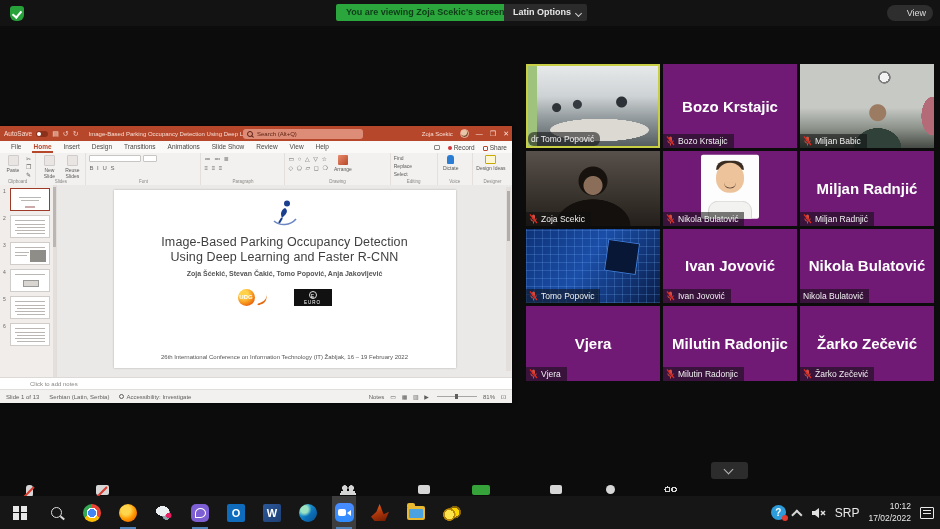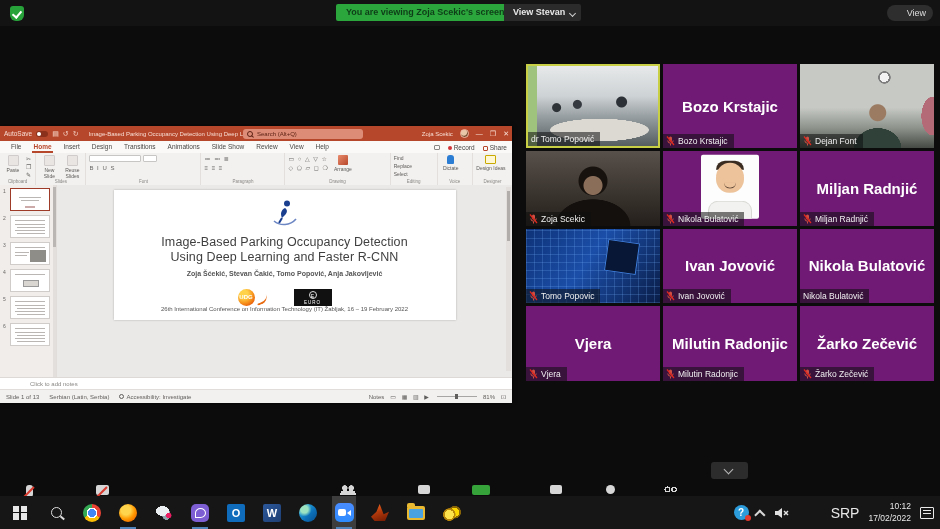--- a/index.html
+++ b/index.html
@@ -76,21 +76,21 @@
   .thumb-row { display:flex; gap:2px; margin-bottom:4px; align-items:flex-start; }
   .thumb-num { font-size:5px; color:#6a6866; width:5px; }
   .thumb-box { width:40px; height:23px; background:#fff; border:1px solid #cfccc9; position:relative; overflow:hidden; }
   .thumb-box.sel { border:1.5px solid #9e3a28; }
   .tline { position:absolute; left:4px; right:4px; height:1px; background:#b9b6b3; }
   .timg { position:absolute; background:#8f8d88; }
   #thumb-scroll { position:absolute; right:0; top:0; width:3px; height:100%; background:#e2dfdc; }
   #thumb-scroll::after { content:""; position:absolute; top:2px; left:0; width:3px; height:60px; background:#b9b6b3; }
 
   #canvas { flex:1; background:#ebe9e7; position:relative; }
-  #slide { position:absolute; left:50%; top:5px; transform:translateX(-50%); width:342px; height:130px;
+  #slide { position:absolute; left:50%; top:5px; transform:translateX(-50%); width:342px; height:178px;
            background:#fff; box-shadow:0 0 2px rgba(0,0,0,.25); text-align:center; }
   #it-logo { margin:9px auto 2px; width:30px; height:30px; }
   #slide-title { font-size:12.5px; color:#3f3f3f; line-height:1.2; letter-spacing:.1px; }
   #slide-authors { font-size:7px; font-weight:bold; color:#555; margin-top:5px; }
   #slide-logos { display:flex; justify-content:center; gap:26px; margin-top:12px; align-items:center; }
   #udg-logo { width:30px; height:17px; position:relative; }
   #udg-ball { position:absolute; left:0; top:0; width:17px; height:17px; border-radius:50%;
           background:radial-gradient(circle at 35% 30%, #ffd24a 0 25%, #f7941d 55%, #e04403 90%); }
   #udg-ball span { position:absolute; left:0; right:0; top:5px; color:#fff; font-size:6px; font-weight:bold; }
   #udg-arrow { position:absolute; right:0; bottom:2px; width:12px; height:8px; border-bottom:2px solid #e86a10;
@@ -115,21 +115,21 @@
 
   
   #gallery { position:absolute; left:526px; top:64px; width:408px; height:394px;
           display:grid; grid-template-columns:repeat(3,1fr); grid-template-rows:84px repeat(4,1fr); gap:3px; }
   .tile { position:relative; background:#701a75; overflow:hidden; }
   .tile.active { border:2px solid #c9cf45; }
   .bigname { position:absolute; inset:0; display:flex; align-items:center; justify-content:center;
           color:#fff; font-weight:bold; font-size:15px; white-space:nowrap; }
   .plabel { position:absolute; left:0; bottom:0; display:flex; align-items:center; gap:3px;
           background:rgba(15,15,15,.55); color:#f0f0f0; font-size:8.5px; padding:2px 6px 2px 3px; max-width:95%; white-space:nowrap; }
-  .tile.active .plabel { left:0; bottom:0; }
+  .tile.active .plabel { left:0; bottom:0;border-radius:6px; }
   .micsvg { flex:0 0 auto; }
 
   .video { position:absolute; inset:0; }
   .v-room { background:
       radial-gradient(circle 5px at 22% 52%, #2e3338 0 4px, transparent 5px),
       radial-gradient(circle 5px at 38% 48%, #343a40 0 4px, transparent 5px),
       radial-gradient(circle 6px at 72% 45%, #2b3136 0 5px, transparent 6px),
       radial-gradient(ellipse 70px 16px at 55% 80%, #dcd8d2 0 70%, transparent 71%),
       linear-gradient(90deg, #9fc27c 0 7%, transparent 7%),
       linear-gradient(180deg,#e7e9ea 0%,#cdd2d4 38%,#9aa1a4 62%,#565d60 100%); }
@@ -230,34 +230,34 @@
   .ic-explorer::after { content:""; position:absolute; left:2px; top:3px; right:2px; bottom:2px; background:#4aa3e0; border-radius:1px; }
   .ic-coins { width:18px; height:16px; background:
       radial-gradient(circle 6px at 35% 60%, #ffe34d 0 4.5px, #b8860b 4.5px 6px, transparent 6.5px),
       radial-gradient(circle 6px at 65% 45%, #ffd700 0 4.5px, #8a6508 4.5px 6px, transparent 6.5px); }
 
   #tray { position:absolute; right:6px; top:496px; height:33px; display:flex; align-items:center; gap:9px; color:#e8e8e8; }
   #tray-help { width:15px; height:15px; background:#2d9cdb; border-radius:50%; color:#fff; font-size:10px;
       font-weight:bold; text-align:center; line-height:15px; position:relative; }
   #tray-help::after { content:""; position:absolute; right:-2px; bottom:-1px; width:6px; height:6px; background:#e23a2e; border-radius:50%; }
   #tray-up { width:8px; height:8px; border:solid #d6d6d6; border-width:2px 0 0 2px; transform:rotate(45deg) translateY(3px); }
-  #tray-lang { font-size:14px;margin-left:33px; }
+  #tray-lang { font-size:12px; }
   #tray-clock { font-size:8.5px; text-align:right; line-height:1.35; }
   #tray-notif { width:14px; height:12px; border:1.5px solid #e8e8e8; border-radius:1px; position:relative; }
   #tray-notif::after { content:""; position:absolute; left:2px; top:2px; right:2px; height:1.5px; background:#e8e8e8; box-shadow:0 3px 0 #e8e8e8; }
 </style>
 </head>
 <body>
 
 <div id="stage">
 
   <div id="topbar">
     <div id="shield"></div>
     <div id="banner">You are viewing Zoja Scekic's screen</div>
-    <div id="view-options">View Stevan</div>
+    <div id="view-options">Latin Options</div>
     <div id="view-btn">View</div>
   </div>
 
   <div id="ppt">
     <div id="ppt-titlebar">
       <div class="tb-left">
         <span>AutoSave</span>
         <span class="toggle"></span>
         <span class="qat-ico">▤</span>
         <span class="qat-ico">↺</span>
@@ -496,21 +496,21 @@
       </div>
       <div class="tile">
         <div class="video v-dejan"></div>
         <div class="plabel">
           <svg width="9" height="10" viewBox="0 0 9 10" class="micsvg">
             <rect x="3" y="0.5" width="3" height="5" rx="1.5" fill="#cd4f43"></rect>
             <path d="M1.8 4.5a2.7 2.7 0 0 0 5.4 0" stroke="#cd4f43" fill="none" stroke-width="1"></path>
             <line x1="4.5" y1="7.5" x2="4.5" y2="9.5" stroke="#cd4f43" stroke-width="1"></line>
             <line x1="1" y1="0.5" x2="8" y2="9" stroke="#e0281e" stroke-width="1.2"></line>
           </svg>
-          <span>Dejan Font</span>
+          <span>Miljan Babic</span>
         </div>
       </div>
       <div class="tile">
         <div class="video v-zoja"></div>
         <div class="plabel">
           <svg width="9" height="10" viewBox="0 0 9 10" class="micsvg">
             <rect x="3" y="0.5" width="3" height="5" rx="1.5" fill="#cd4f43"></rect>
             <path d="M1.8 4.5a2.7 2.7 0 0 0 5.4 0" stroke="#cd4f43" fill="none" stroke-width="1"></path>
             <line x1="4.5" y1="7.5" x2="4.5" y2="9.5" stroke="#cd4f43" stroke-width="1"></line>
             <line x1="1" y1="0.5" x2="8" y2="9" stroke="#e0281e" stroke-width="1.2"></line>

